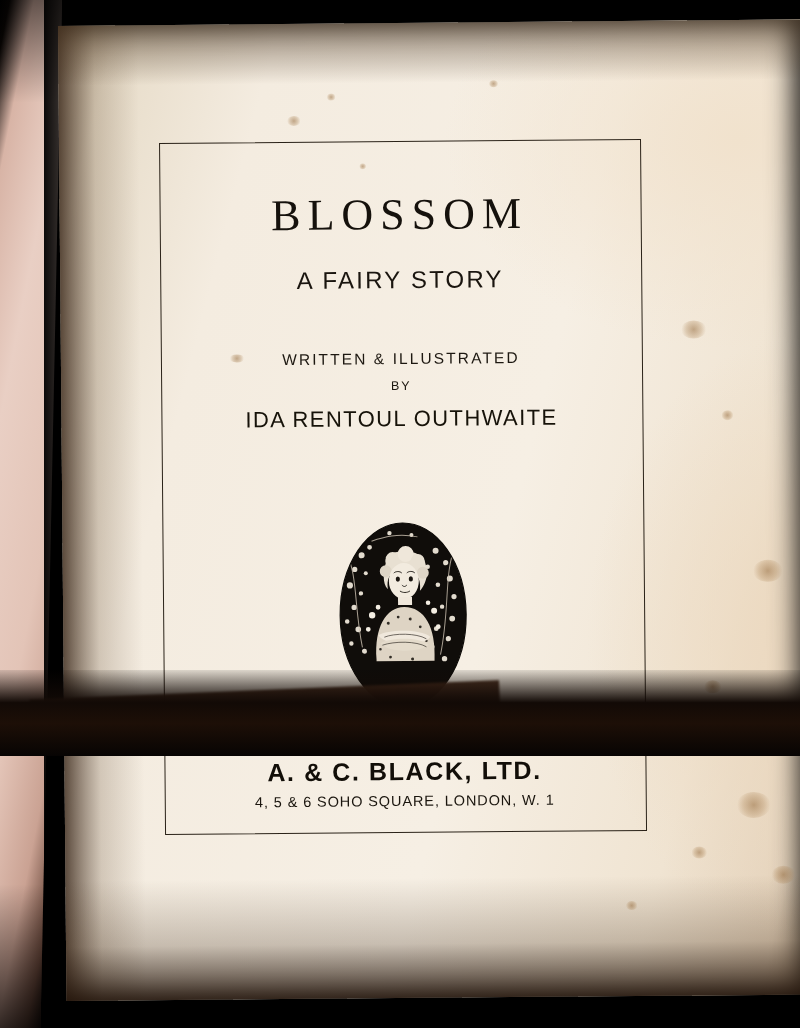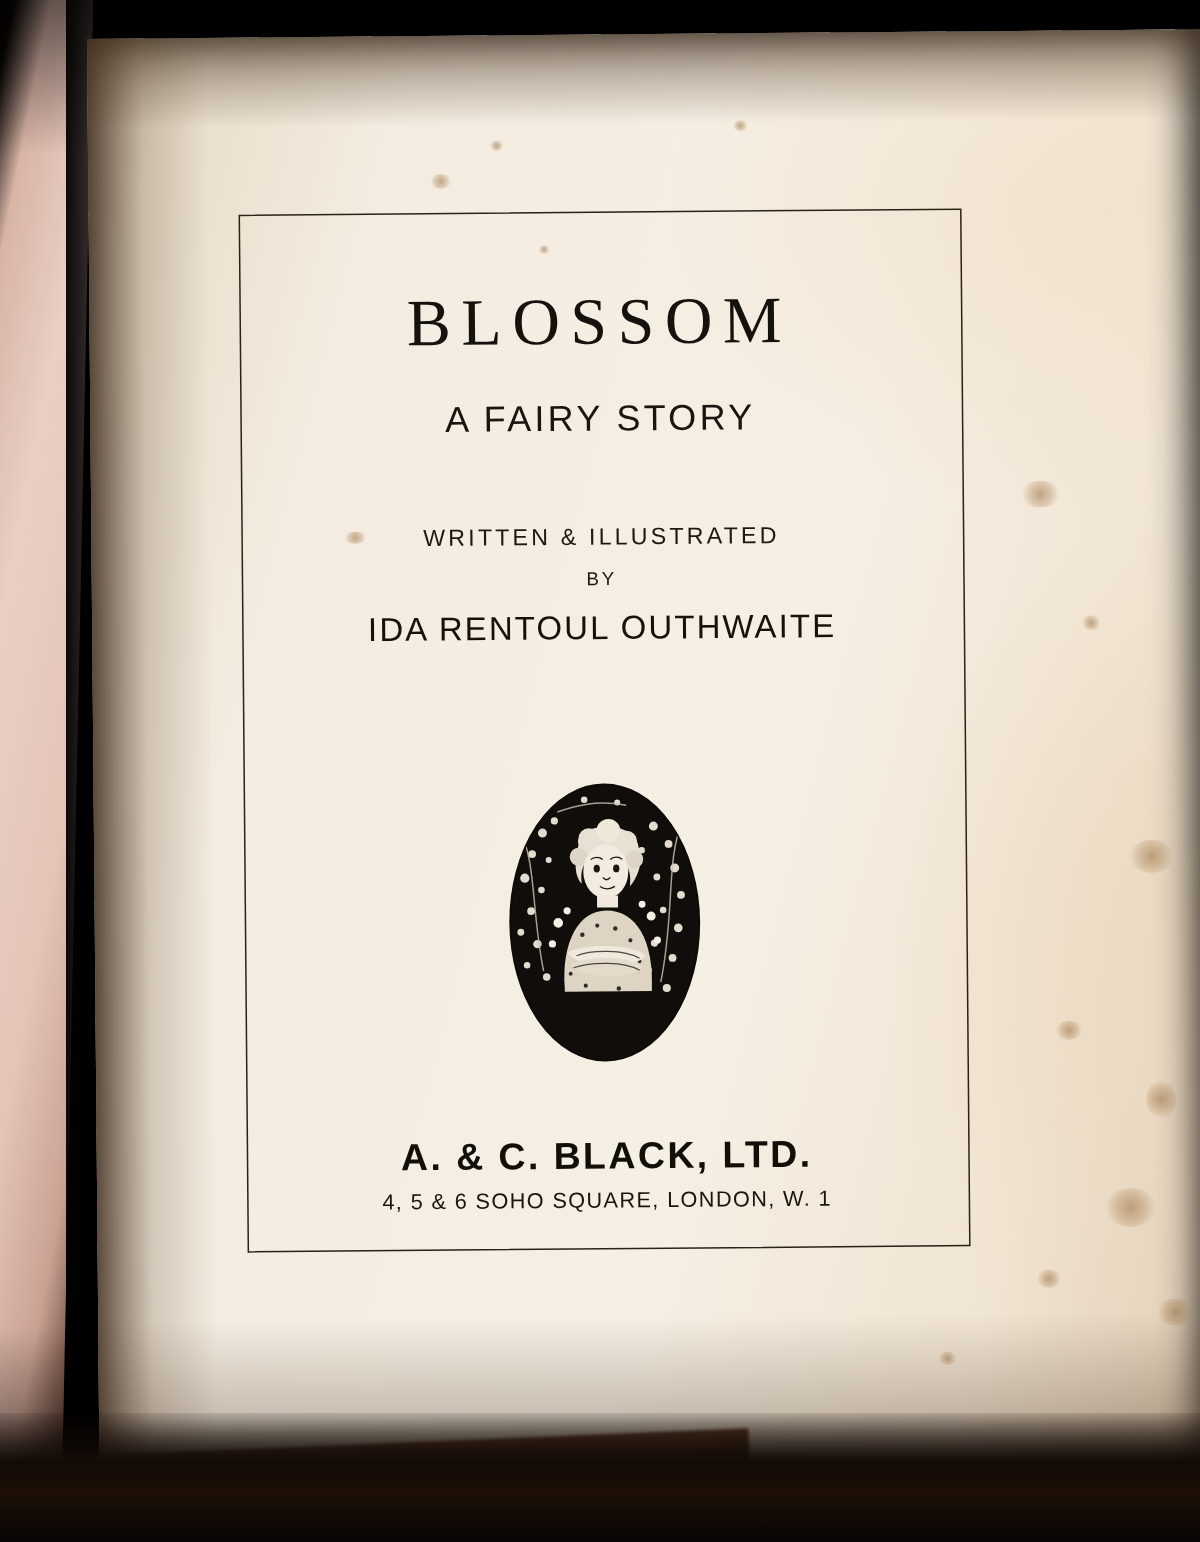--- a/index.html
+++ b/index.html
@@ -10,21 +10,21 @@
   body {
     width: 800px;
     height: 1028px;
     overflow: hidden;
     font-family: "Liberation Serif", serif;
   }
 
   #page {
     position: relative;
     width: 800px;
-    height: 1028px;
+    height: 756px;
     background: #fef9c3;
     text-decoration: underline;
   }
 
   
   .book-photo {
     position: absolute;
     inset: 0;
     background: #000;
   }

